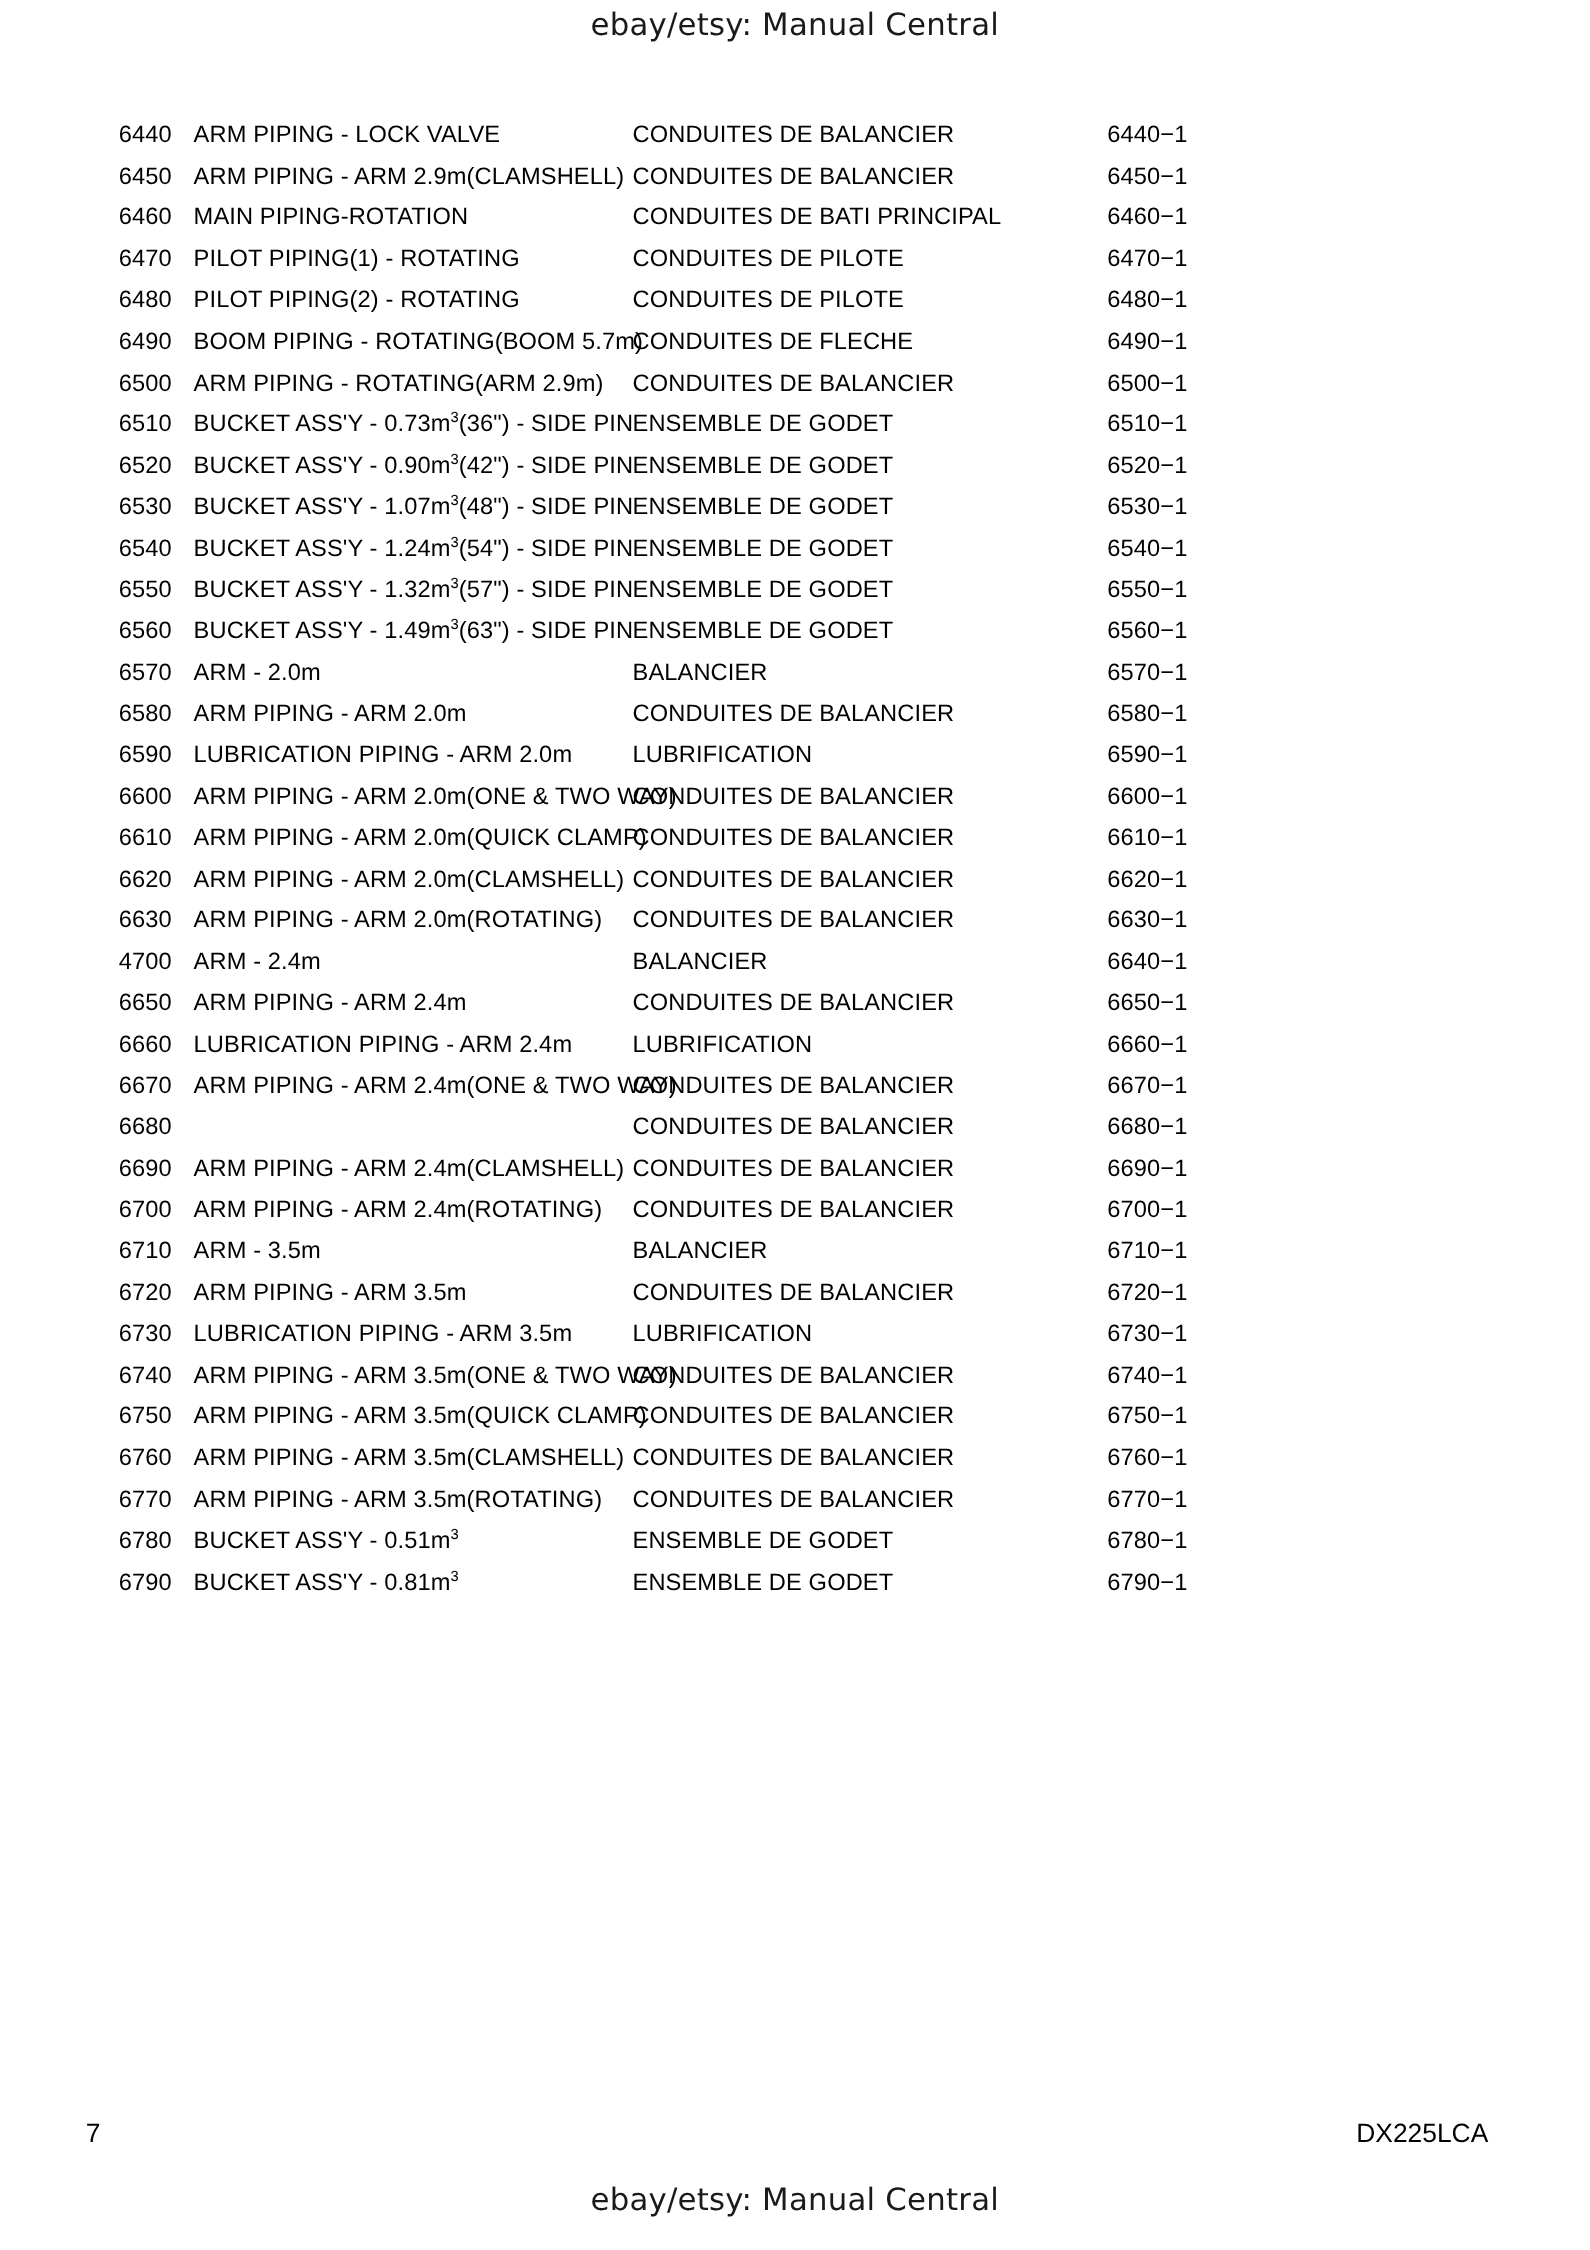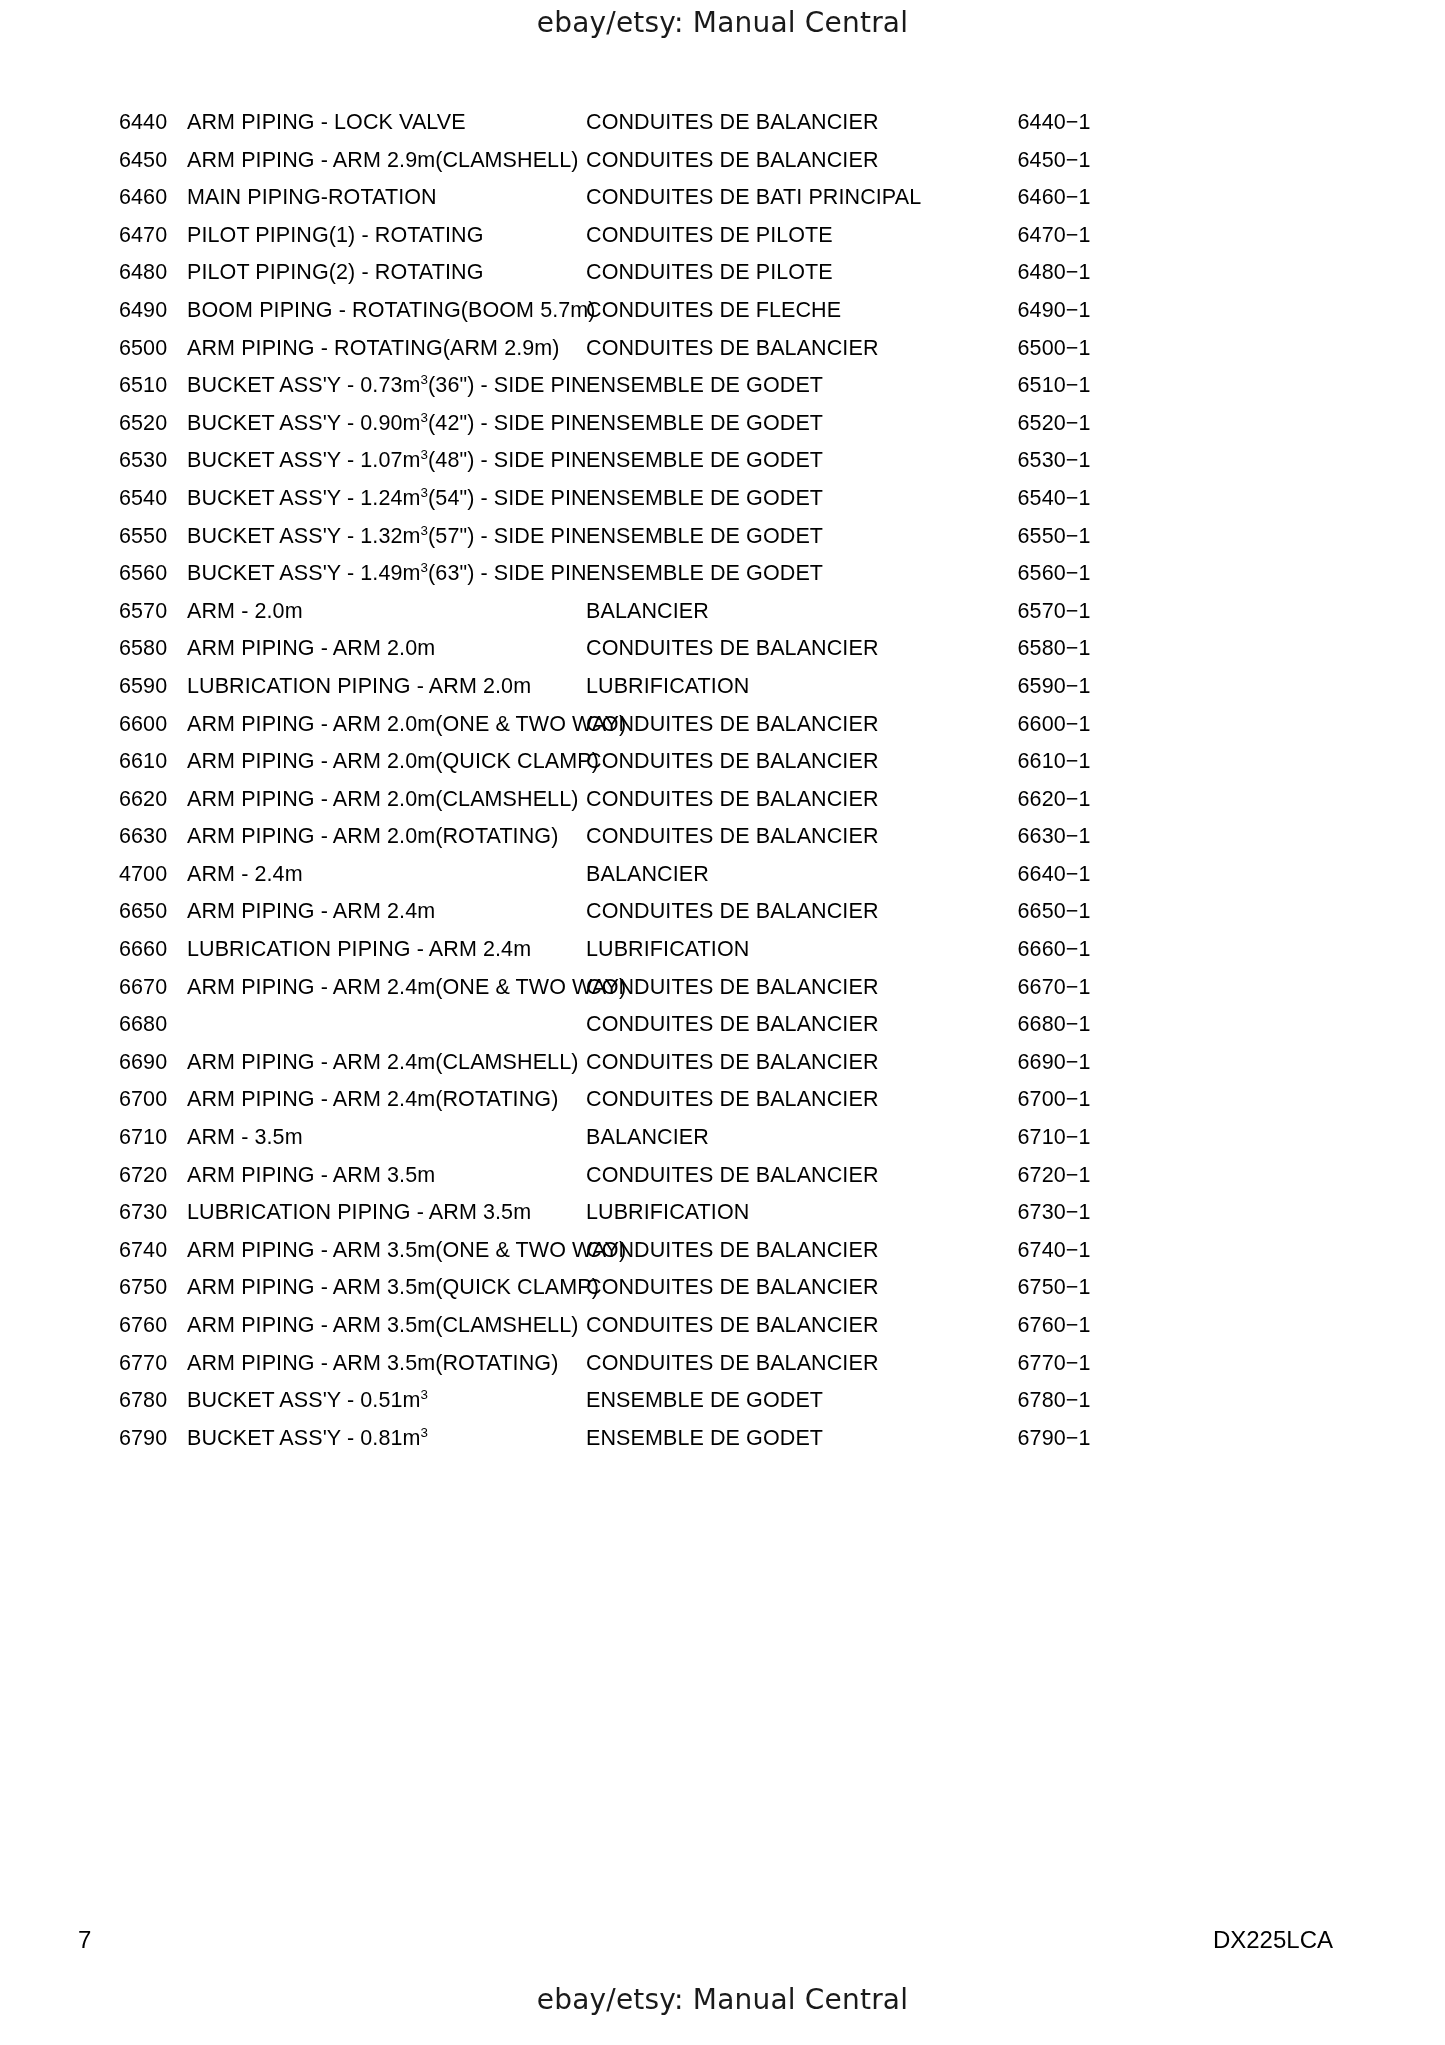--- a/index.html
+++ b/index.html
@@ -35,21 +35,21 @@
     color: #1a1a1a;
     white-space: nowrap;
   }
   .watermark-top { top: 6px; }
   .watermark-bottom { top: 1983px; }
 
   
   .list {
     position: absolute;
     top: 104px;
-    left: 15px;
+    left: 4px;
     width: 1325px;
   }
   .row {
     position: relative;
     height: 37.6px;
     line-height: 37.6px;
     white-space: nowrap;
   }
   .cell {
     position: absolute;
@@ -74,21 +74,21 @@
     height: 34px;
   }
   .footer-page {
     position: absolute;
     left: 78px;
     top: 0;
     font-size: 24px;
   }
   .footer-model {
     position: absolute;
-    right: 112px;
+    right: 92px;
     top: 0;
     font-size: 24px;
   }
 </style>
 </head>
 <body>
 
 <div class="page">
 
   <div class="watermark watermark-top">ebay/etsy: Manual Central</div>

